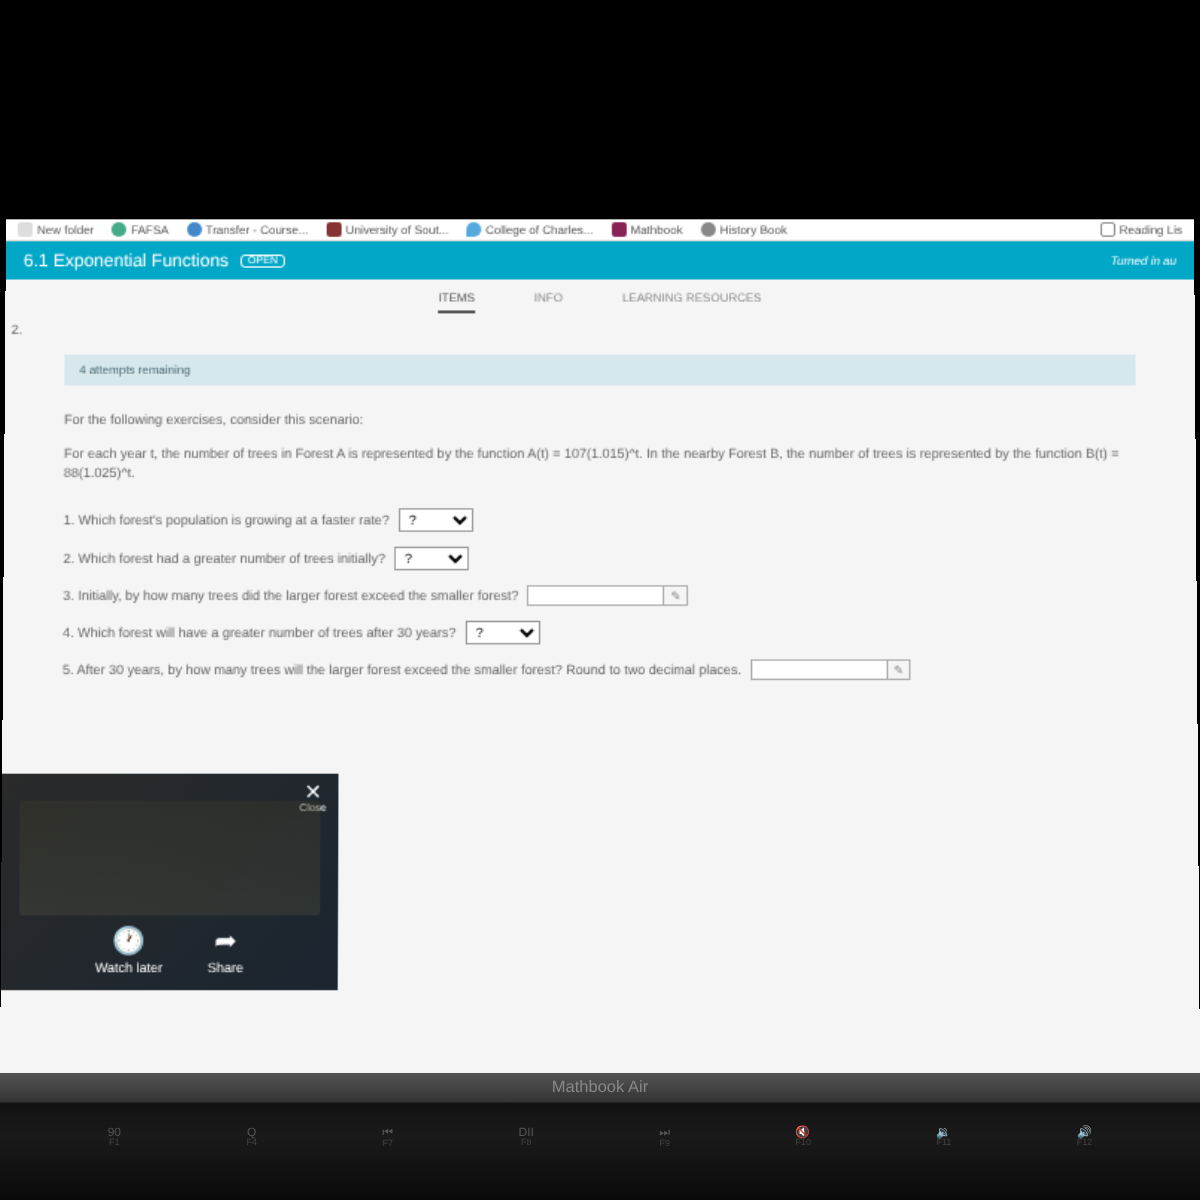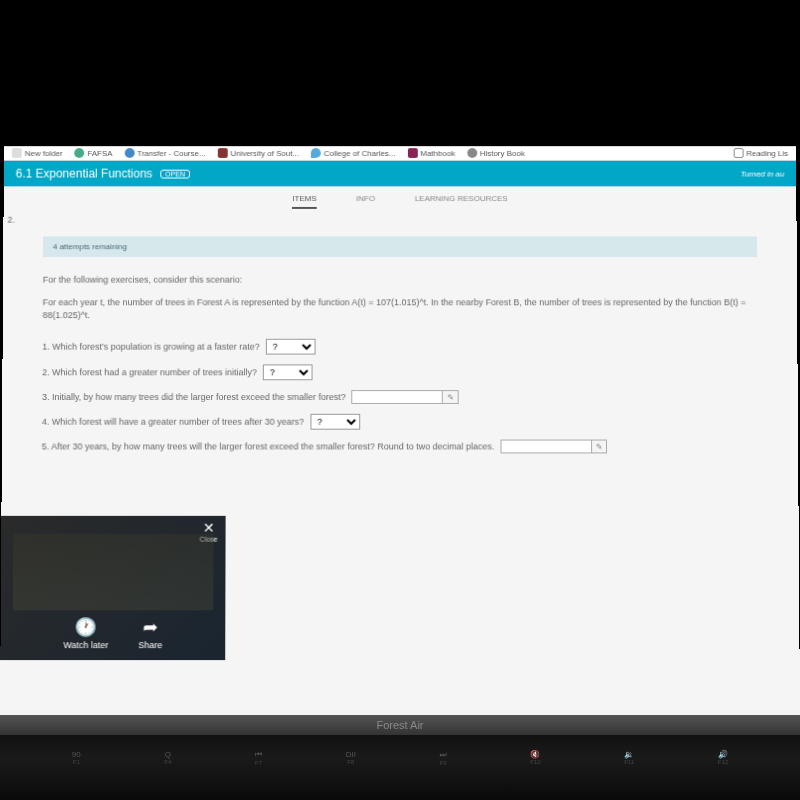--- a/index.html
+++ b/index.html
@@ -149,21 +149,21 @@
         <div class="video-action">
           <div class="video-action-icon">➦</div>
           <div>Share</div>
         </div>
       </div>
     </div>
   </div>
 </div>
 
 <div class="laptop-bottom">
-  <div class="macbook-label">Forest Air</div>
+  <div class="macbook-label">Mathbook Air</div>
   <div class="keyboard">
     <div class="key">
         <div>90</div>
         <div class="key-sub">F1</div>
       </div>
     <div class="key">
         <div>Q</div>
         <div class="key-sub">F4</div>
       </div>
     <div class="key">

